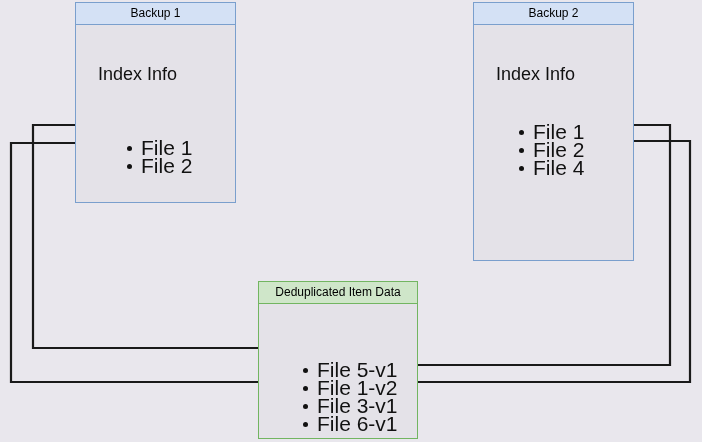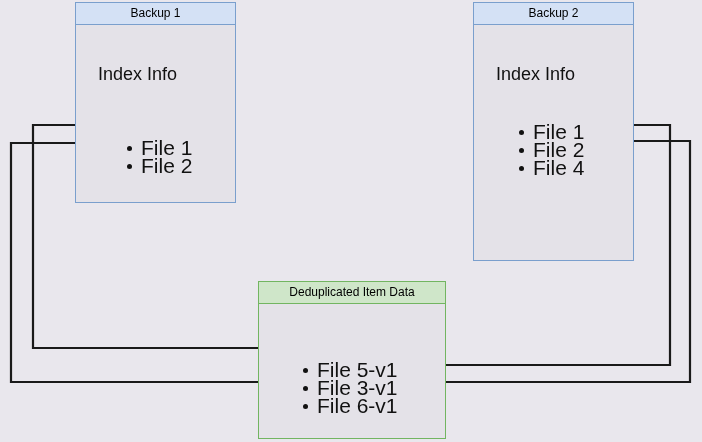--- a/index.html
+++ b/index.html
@@ -151,27 +151,31 @@
           <span>File 2</span>
         </li>
         <li>
           <span class="bullet"></span>
           <span>File 4</span>
         </li>
       </ul>
     </div>
   </div>
 
-  <div class="node green" style="left:258px; top:281px; width:188px; height:158px;">
+  <div class="node green" style="left:258px; top:281px; width:160px; height:158px;">
     <div class="node-header">Deduplicated Item Data</div>
     <div class="node-body">
       <ul class="file-list" style="left:44px; top:57px;">
         <li>
           <span class="bullet"></span>
           <span>File 5-v1</span>
+        </li>
+        <li>
+          <span class="bullet"></span>
+          <span>File 1-v2</span>
         </li>
         <li>
           <span class="bullet"></span>
           <span>File 3-v1</span>
         </li>
         <li>
           <span class="bullet"></span>
           <span>File 6-v1</span>
         </li>
       </ul>

